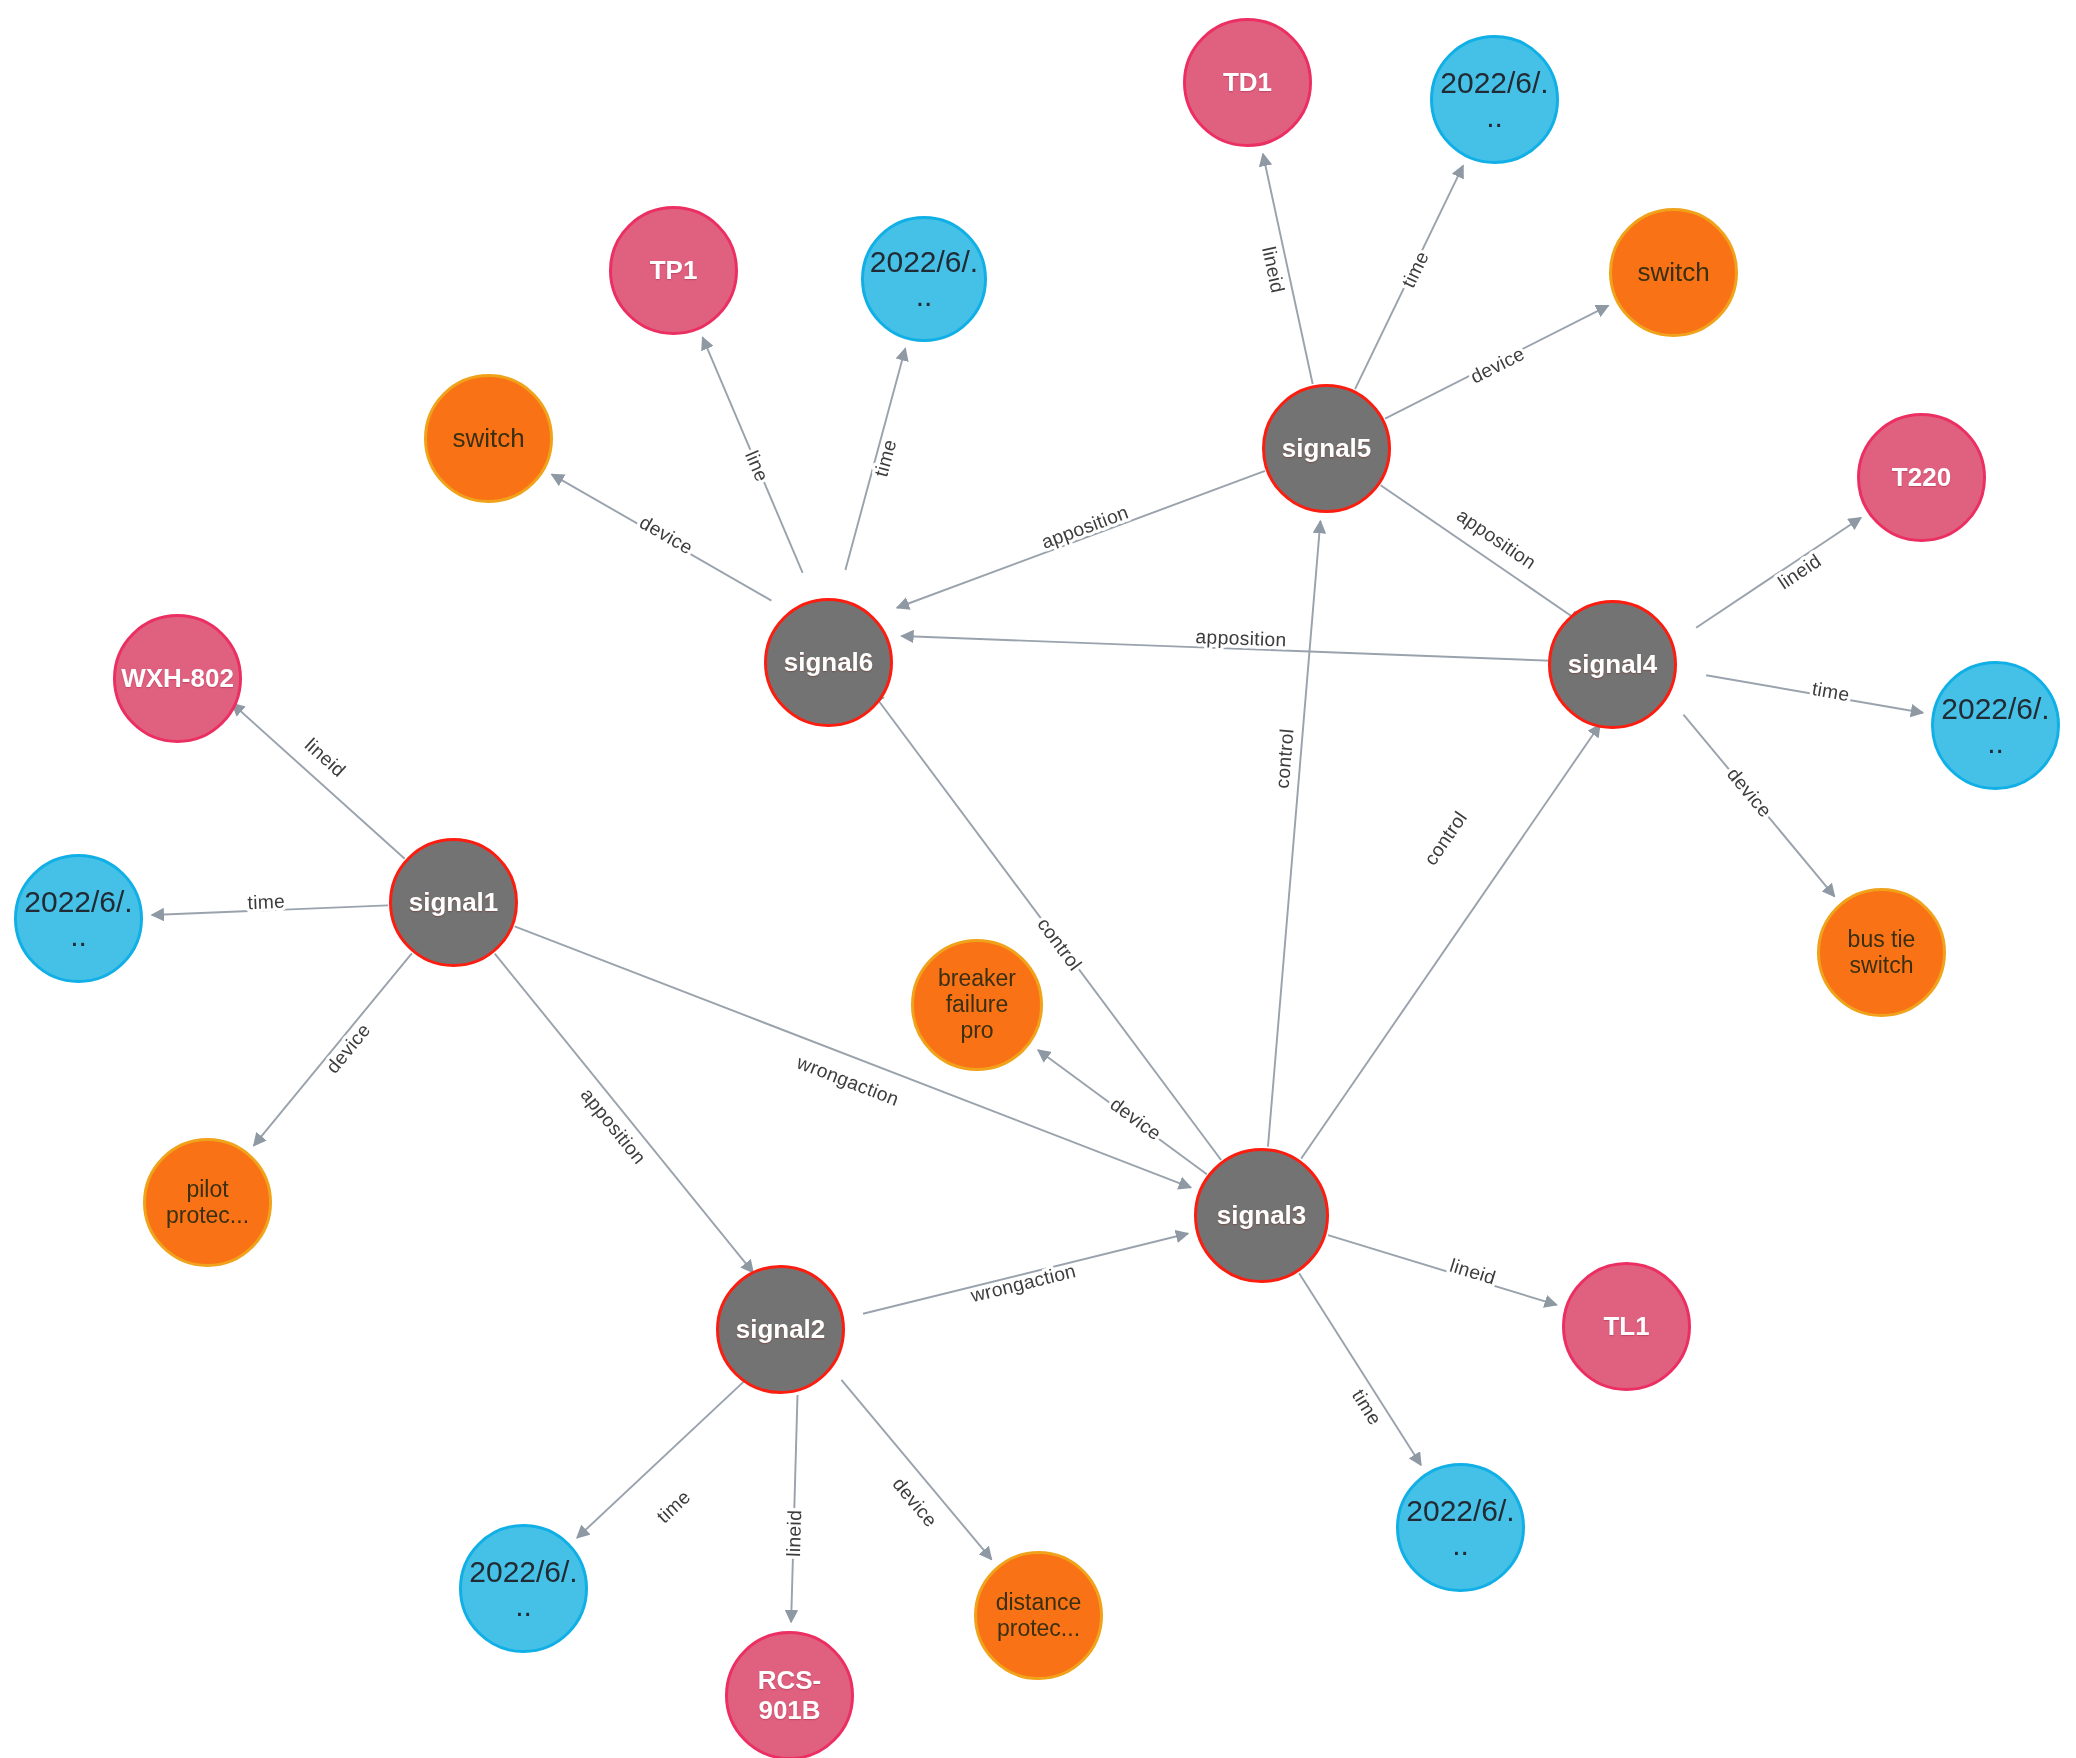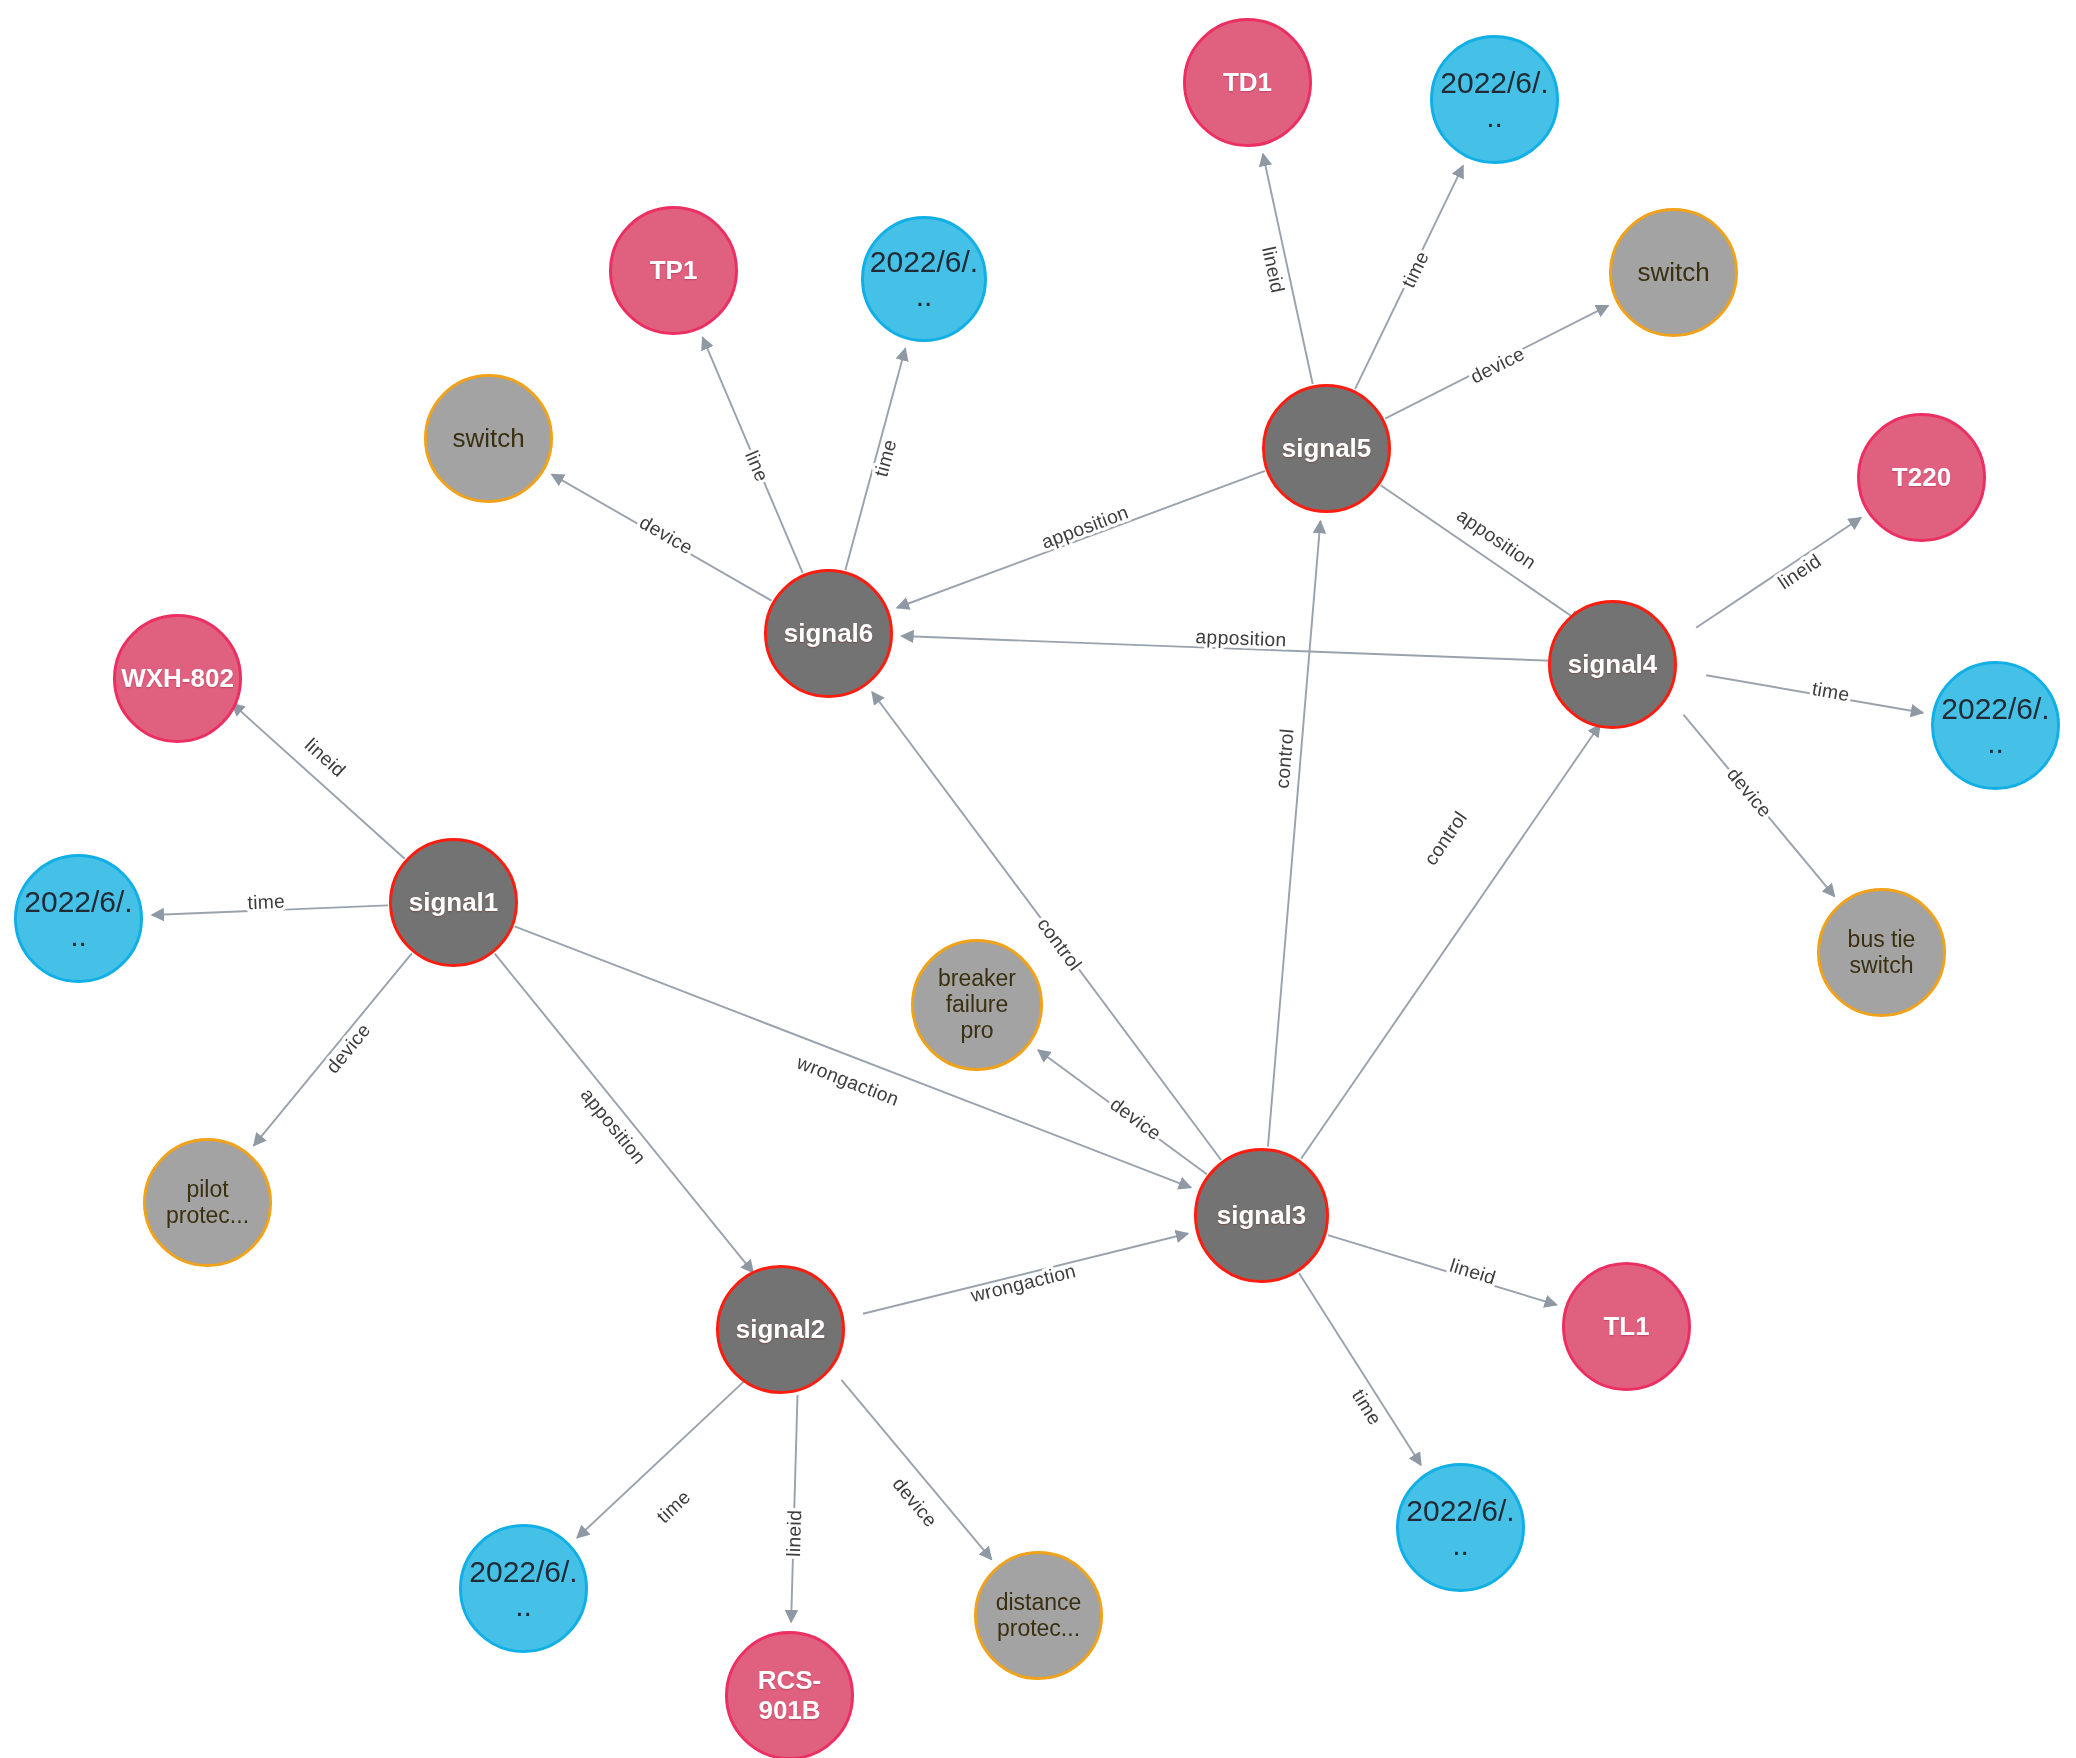--- a/index.html
+++ b/index.html
@@ -57,21 +57,21 @@
   
   .n-time{
     background:#45c1e8;
     border:3.9px solid #10afe6;
     color:#222a33;
     font-weight:normal;
     font-size:30px;
   }
   
   .n-device{
-    background:#a3a3a3;
+    background:#f97316;
     border:3.9px solid #f0a21a;
     color:#3a2f10;
     font-weight:normal;
     font-size:26px;
   }
   .n-device.small{font-size:23px;}
 </style>
 </head>
 <body>
 
@@ -186,21 +186,21 @@
       </div>
       <div class="node n-device" style="left: 424px; top: 374px; width: 129px; height: 129px;">
         <span class="lbl">switch</span>
       </div>
       <div class="node n-signal" style="left: 1262px; top: 384px; width: 129px; height: 129px;">
         <span class="lbl">signal5</span>
       </div>
       <div class="node n-line" style="left: 1857px; top: 413px; width: 129px; height: 129px;">
         <span class="lbl">T220</span>
       </div>
-      <div class="node n-signal" style="left: 764px; top: 569px; width: 129px; height: 129px; justify-content: flex-end;">
+      <div class="node n-signal" style="left: 764px; top: 598px; width: 129px; height: 129px; justify-content: flex-end;">
         <span class="lbl">signal6</span>
       </div>
       <div class="node n-signal" style="left: 1548px; top: 600px; width: 129px; height: 129px;">
         <span class="lbl">signal4</span>
       </div>
       <div class="node n-line" style="left: 113px; top: 614px; width: 129px; height: 129px;">
         <span class="lbl">WXH-802</span>
       </div>
       <div class="node n-time" style="left: 1931px; top: 661px; width: 129px; height: 129px;">
         <span class="lbl">2022/6/...</span>

